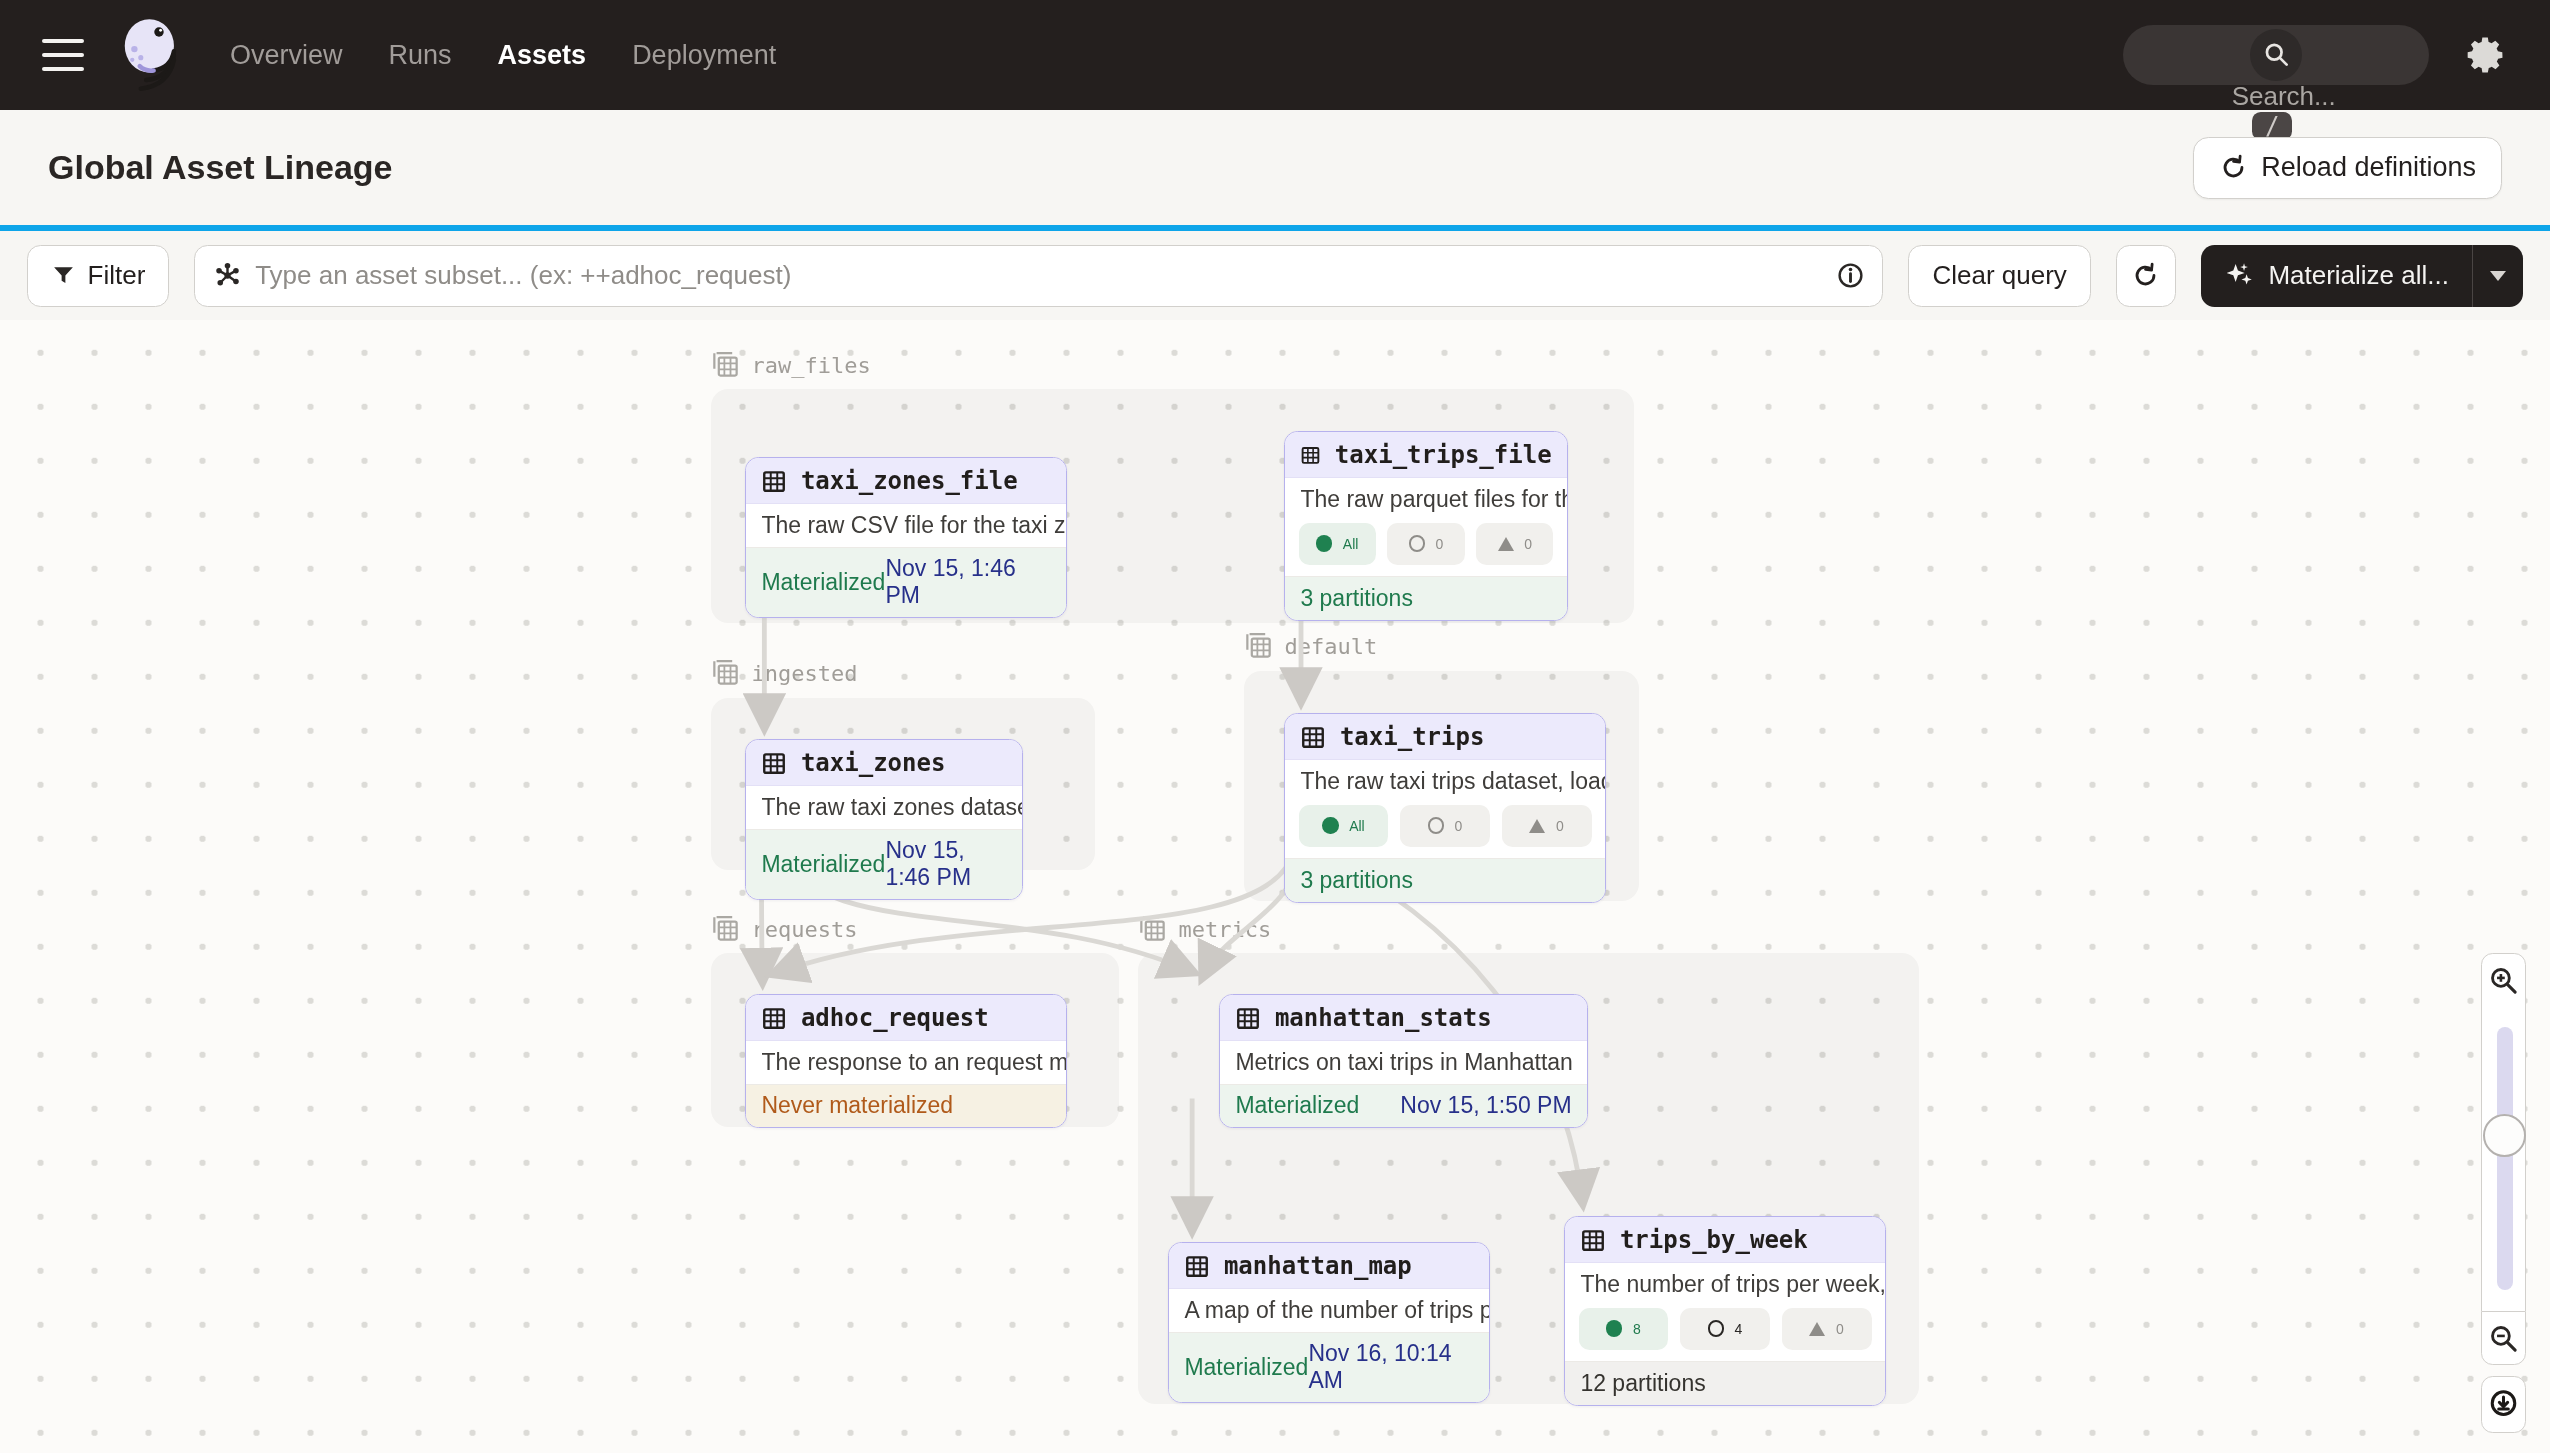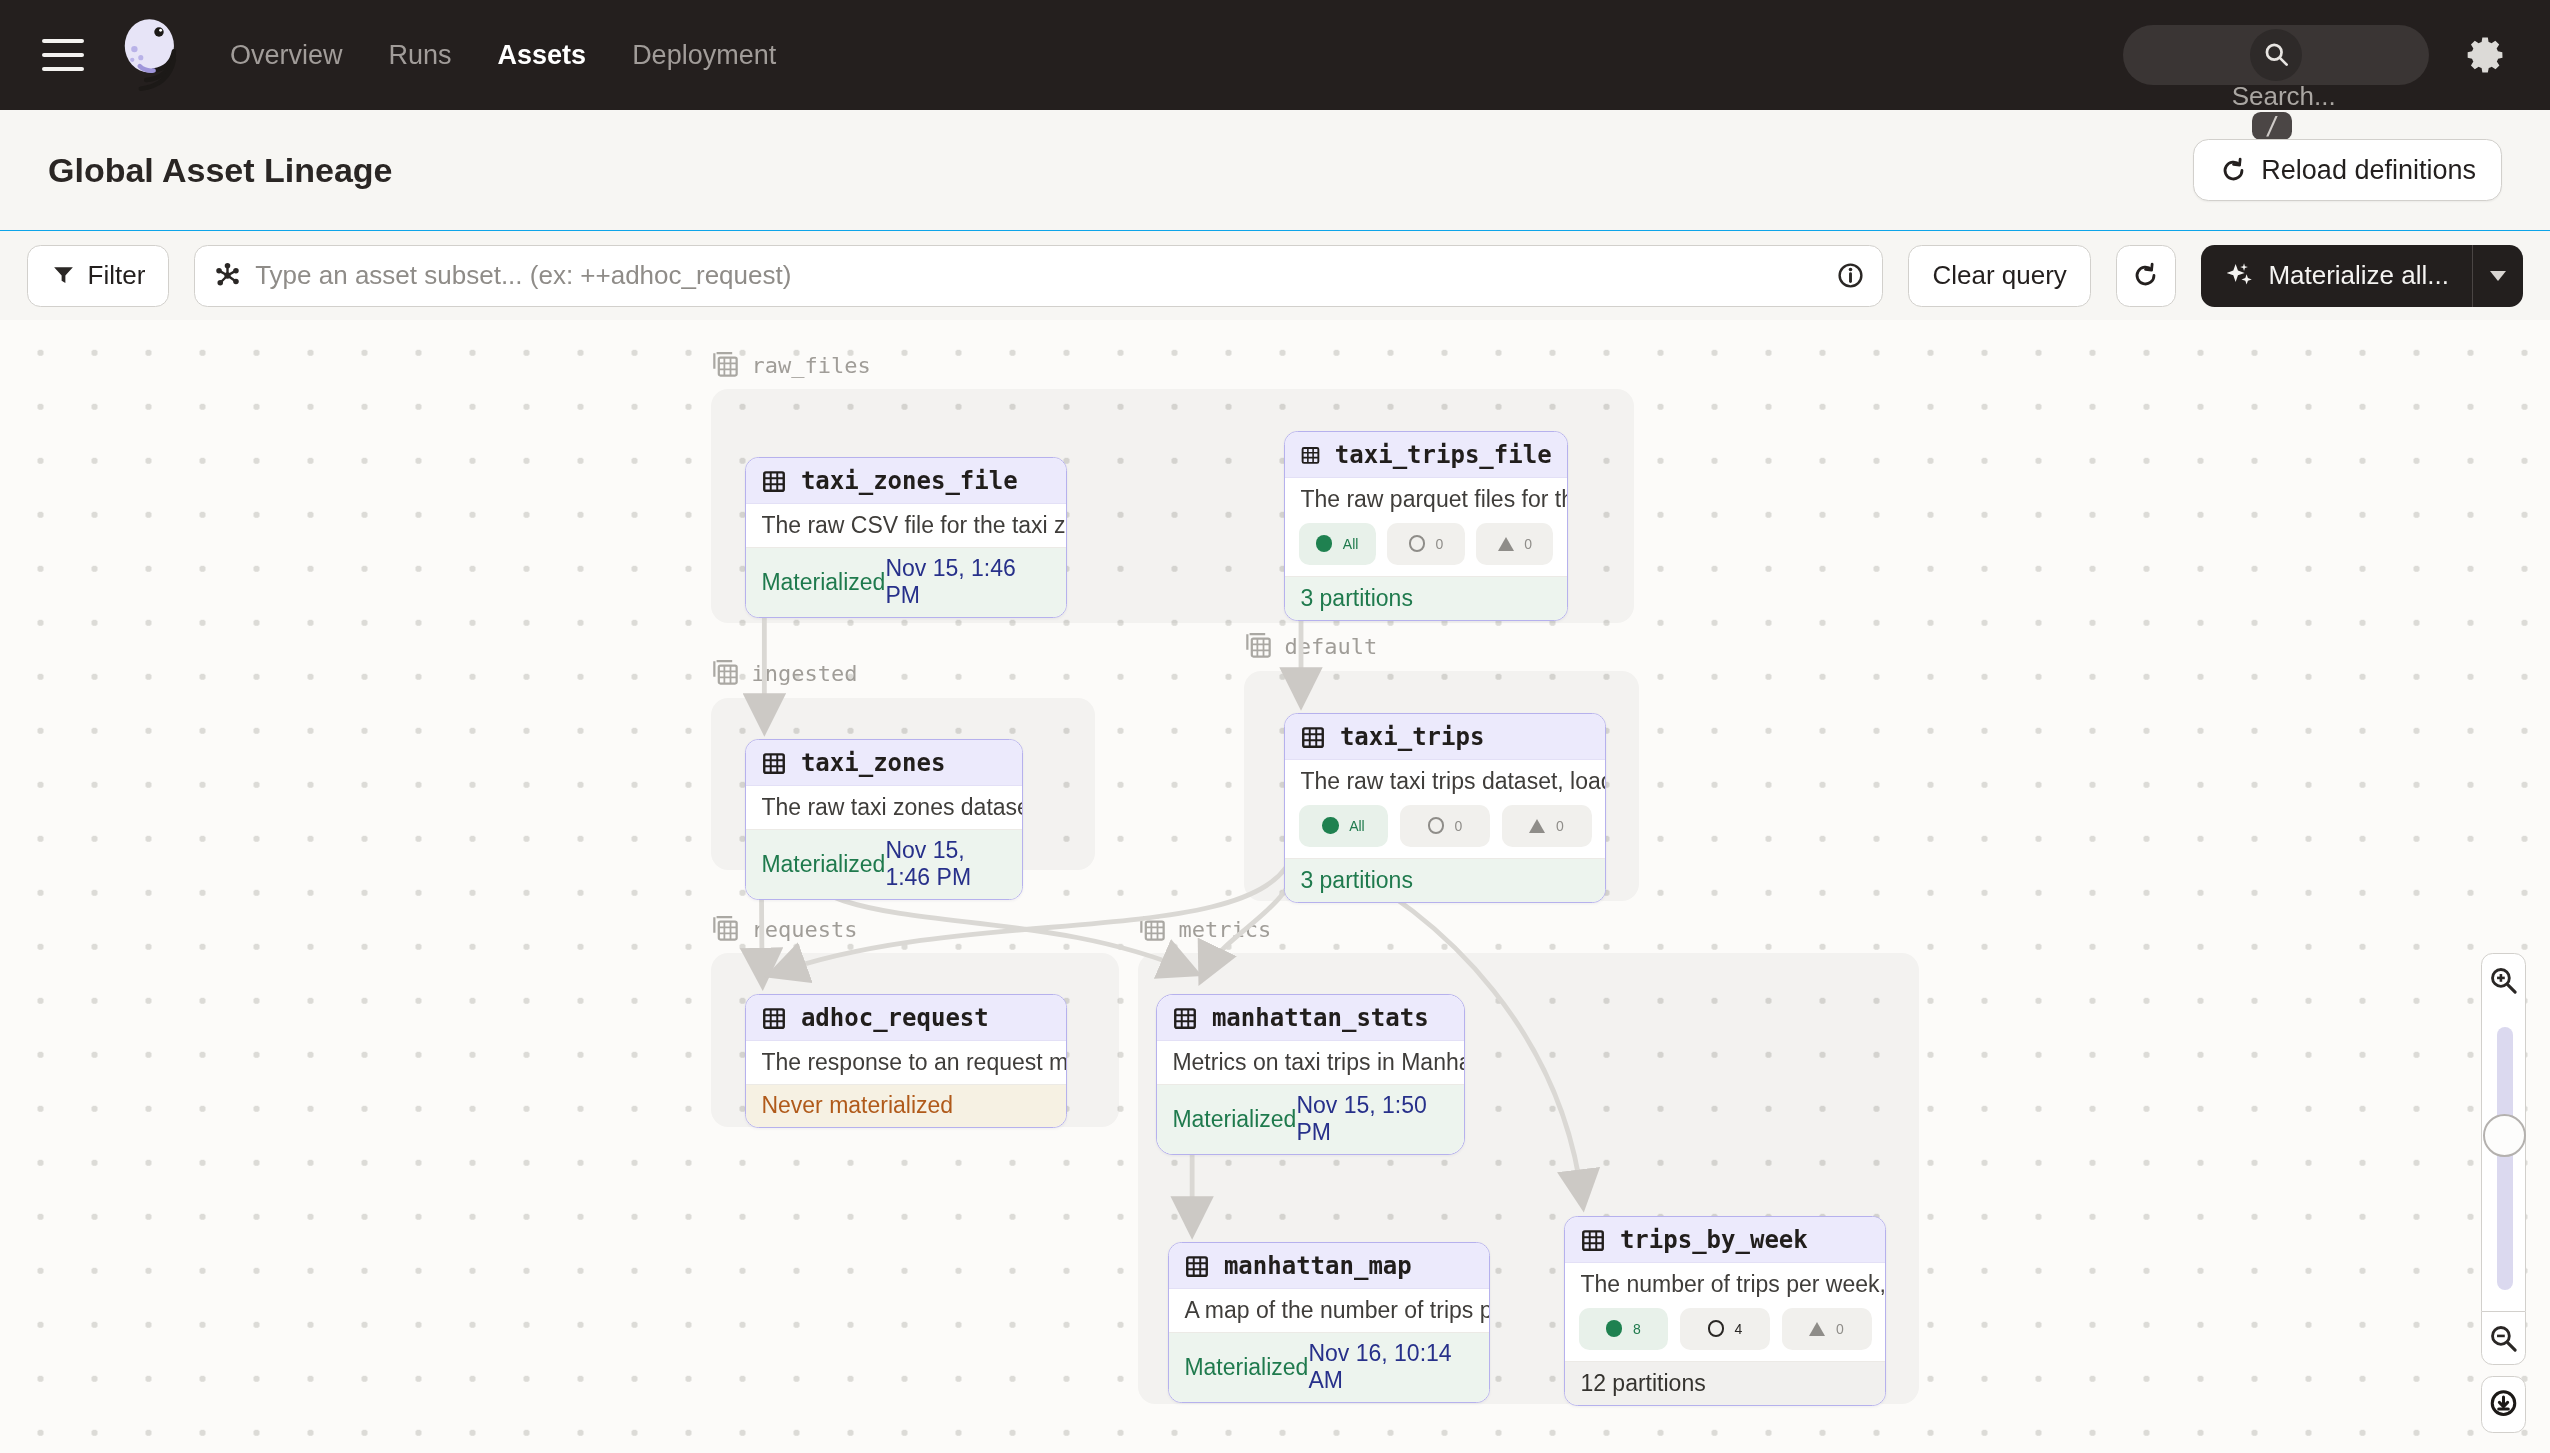--- a/index.html
+++ b/index.html
@@ -15,21 +15,21 @@
   .nav { display:flex; gap:46px; font-size:27px; }
   .nav a { color:#a19c99; text-decoration:none; }
   .nav a.active { color:#ffffff; font-weight:700; }
   .search { margin-left:auto; width:306px; height:60px; background:#3a3534; border-radius:31px; display:flex; align-items:center; padding:3.9px;flex-direction:column; }
   .search-circle { width:52px; height:52px; border-radius:50%; background:#2e2a29; display:flex; align-items:center; justify-content:center; flex:0 0 auto;}
   .search-text { color:#aaa6a2; font-size:26px; margin-left:15.4px; flex:1; }
   .search-slash { width:40px; height:42px; margin-right:7.7px; background:#4b4645; border-radius:8.7px; color:#cfcbc8; font-size:24px; display:flex; align-items:center; justify-content:center; font-family:"DejaVu Sans Mono",monospace;}
   .gear { margin-left:35px; width:44px; height:44px; }
 
   
-  .header { height:121px; display:flex; align-items:center; padding:0 48px; background:#f7f6f3; border-bottom:1px solid #0ea5e9;}
+  .header { height:121px; display:flex; align-items:center; padding:0 48px; background:#f7f6f3; border-bottom:6px solid #0ea5e9;}
   .page-title { font-size:34px; font-weight:700; color:#2a2624; }
   .reload-btn { margin-left:auto; height:62px; background:#fff; border:1px solid #d2d0cc; border-radius:15.4px; display:flex; align-items:center; gap:13.5px; padding:0 25px; font-size:27px; color:#231f1e; cursor:pointer; box-shadow:0 1px 1.9px rgba(0,0,0,.05);}
 
   
   .toolbar { height:89px; display:flex; align-items:center; padding:0 27px; gap:25px; background:#f7f6f3; }
   .btn { height:62px; background:#fff; border:1px solid #d2d0cc; border-radius:13.5px; display:flex; align-items:center; gap:11.6px; padding:0 23px; font-size:26px; color:#231f1e; cursor:pointer; }
   .query-wrap { flex:1; height:62px; background:#fff; border:1px solid #d2d0cc; border-radius:13.5px; display:flex; align-items:center; padding:0 17.3px; gap:13.5px; }
   .query-wrap input { flex:1; border:none; outline:none; font-size:26px; color:#262220; background:transparent; font-family:"Liberation Sans",sans-serif;}
   .query-wrap input::placeholder { color:#8f8c88; }
   .icon-btn { width:60px; justify-content:center; padding:0; }
@@ -364,21 +364,21 @@
   <rect x="3" y="4" width="18" height="17" rx="1.5" stroke="#211e1c" stroke-width="2.2" fill="none"></rect>
   <path d="M3 9.5 h18 M3 15 h18 M9 4 v17 M15 4 v17" stroke="#211e1c" stroke-width="1.8"></path>
         </svg>
         <span>adhoc_request</span>
       </div>
       <div class="node-desc">The response to an request made in th...</div>
       <div class="node-footer f-never">
       <span>Never materialized</span>
       </div>
     </div>
-    <div class="node" style="left: 1156px; top: 674px; width: 309px; border-radius: 17px;">
+    <div class="node" style="left: 1219px; top: 674px; width: 369px;">
       <div class="node-header">
         <svg width="26" height="26" viewBox="0 0 24 24">
   <rect x="3" y="4" width="18" height="17" rx="1.5" stroke="#211e1c" stroke-width="2.2" fill="none"></rect>
   <path d="M3 9.5 h18 M3 15 h18 M9 4 v17 M15 4 v17" stroke="#211e1c" stroke-width="1.8"></path>
         </svg>
         <span>manhattan_stats</span>
       </div>
       <div class="node-desc">Metrics on taxi trips in Manhattan</div>
       <div class="node-footer f-materialized">
       <span class="f-label">Materialized</span>

